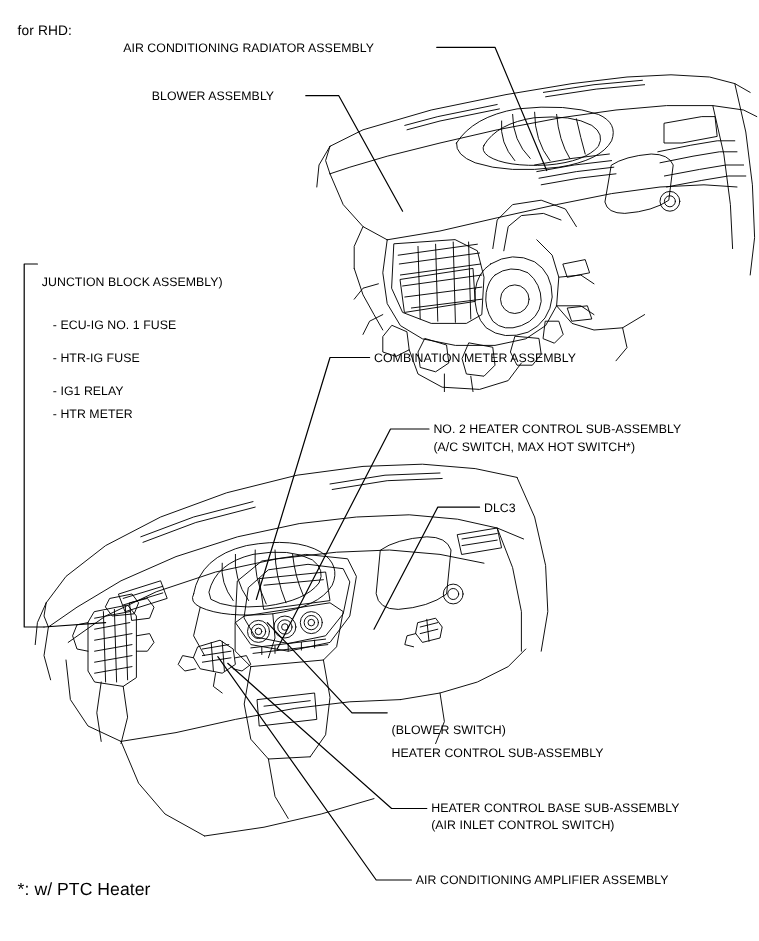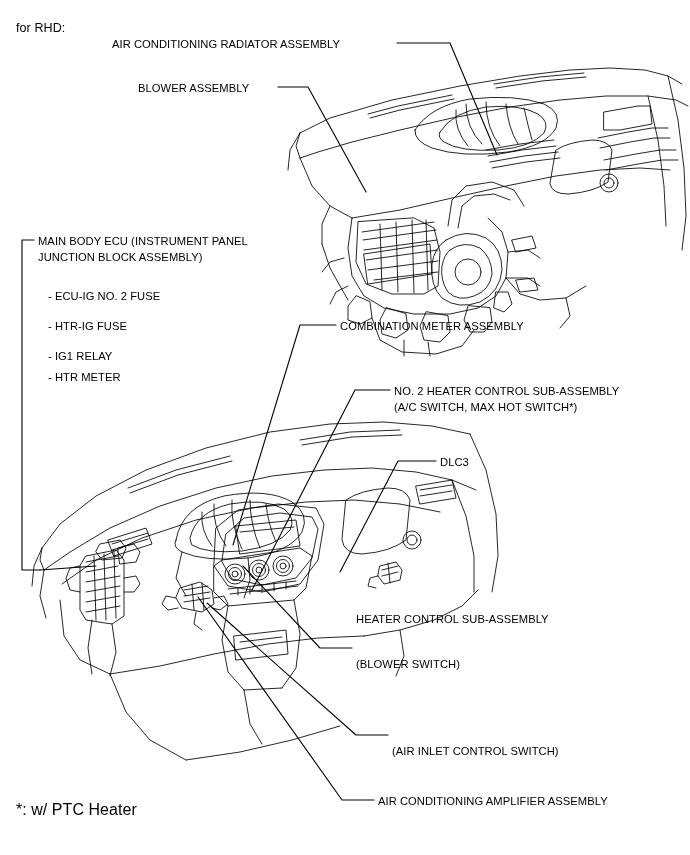--- a/index.html
+++ b/index.html
@@ -52,38 +52,38 @@
 <body>
 
 <div id="page">
 
   <div class="lbl lbl-intro" style="left:16px; top:21px;">for RHD:</div>
 
   <div class="lbl" style="left:112px; top:37px;">AIR CONDITIONING RADIATOR ASSEMBLY</div>
 
   <div class="lbl" style="left:138px; top:81px;">BLOWER ASSEMBLY</div>
 
-  <div class="lbl" style="left:38px; top:234px;">MAIN BODY ECU (INSTRUMENT PANEL</div>
   <div class="lbl" style="left:38px; top:250px;">JUNCTION BLOCK ASSEMBLY)</div>
 
-  <div class="lbl lbl-sub" style="left:48px; top:289px;">- ECU-IG NO. 2 FUSE</div>
+  <div class="lbl lbl-sub" style="left:48px; top:289px;">- ECU-IG NO. 1 FUSE</div>
   <div class="lbl lbl-sub" style="left:48px; top:319px;">- HTR-IG FUSE</div>
   <div class="lbl lbl-sub" style="left:48px; top:349px;">- IG1 RELAY</div>
   <div class="lbl lbl-sub" style="left:48px; top:370px;">- HTR METER</div>
 
   <div class="lbl" style="left:340px; top:319px;">COMBINATION METER ASSEMBLY</div>
 
   <div class="lbl" style="left:394px; top:384px;">NO. 2 HEATER CONTROL SUB-ASSEMBLY</div>
   <div class="lbl" style="left:394px; top:400px;">(A/C SWITCH, MAX HOT SWITCH*)</div>
 
   <div class="lbl" style="left:440px; top:455px;">DLC3</div>
 
-  <div class="lbl" style="left:356px; top:612px;">HEATER CONTROL SUB-ASSEMBLY</div>
+  <div class="lbl" style="left:356px; top:678px;">HEATER CONTROL SUB-ASSEMBLY</div>
   <div class="lbl" style="left:356px; top:657px;">(BLOWER SWITCH)</div>
 
+  <div class="lbl" style="left:392px; top:728px;">HEATER CONTROL BASE SUB-ASSEMBLY</div>
   <div class="lbl" style="left:392px; top:744px;">(AIR INLET CONTROL SWITCH)</div>
 
   <div class="lbl" style="left:378px; top:794px;">AIR CONDITIONING AMPLIFIER ASSEMBLY</div>
 
   <div class="lbl lbl-note" style="left:16px; top:802px;">*: w/ PTC Heater</div>
 
   <svg class="svg-layer" viewBox="0 0 690 855" xmlns="http://www.w3.org/2000/svg">
     <g fill="none" stroke="#000000" stroke-width="1" stroke-linecap="round" stroke-linejoin="round">
 
       <g stroke-width="1.1">

